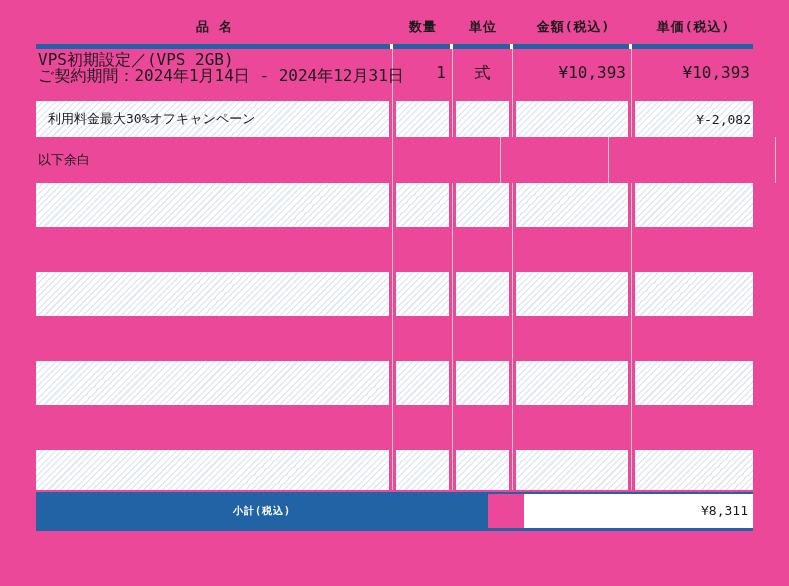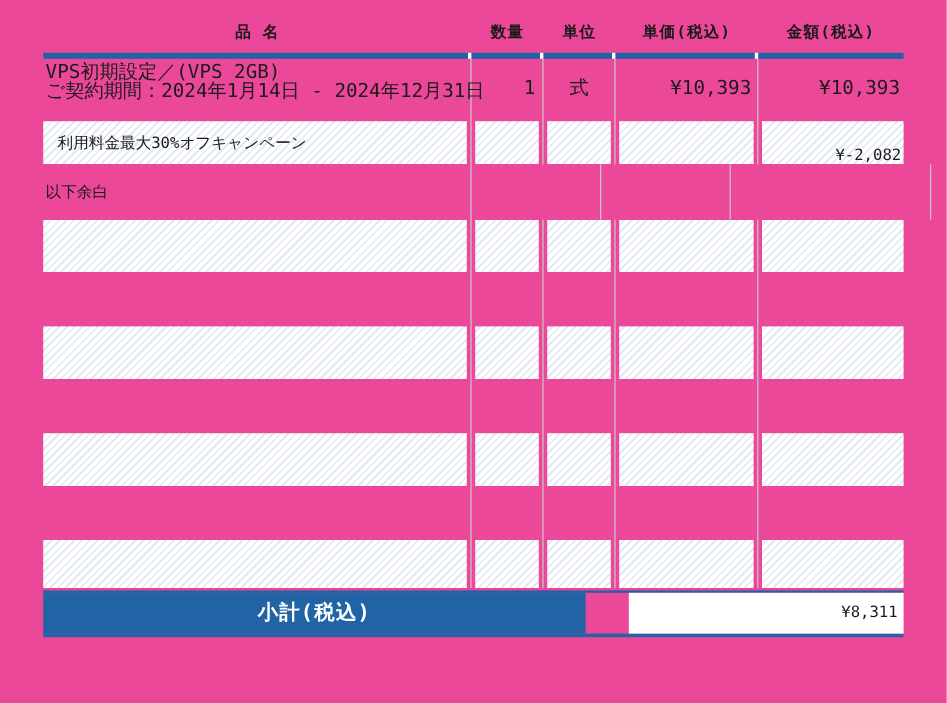--- a/index.html
+++ b/index.html
@@ -44,56 +44,56 @@
   .row-item .c2{justify-content:flex-end;padding-right:6px;}
   .row-item .c3{justify-content:center;}
   .row-item .c4{justify-content:flex-end;padding-right:5px;}
   .row-item .c5{justify-content:flex-end;padding-right:3px;}
   .u{text-underline-offset:3px;}
   .redact{display:inline-block;width:145px;height:17px;background:#000;vertical-align:-4px;margin-left:3px;}
 
   .row-campaign{height:36px;font-size:13px;}
   .row-campaign .cell{display:flex;align-items:center;}
   .row-campaign .c1 span{margin-left:12px;white-space:nowrap;}
-  .row-campaign .c5{justify-content:flex-end;align-items:flex-end;}
+  .row-campaign .c5{justify-content:flex-end;}
   .row-campaign .c5 span{margin-right:2px;}
 
   .row-blank{height:46px;font-size:13px;gap:48px;}
   .row-blank .c1{display:flex;align-items:center;padding-left:2px;}
 
   .row-empty{}
   .h44{height:44px;} .h45{height:45px;} .h40{height:40px;}
 
   
   .footer-row{
     display:flex;margin-top:2px;
     border-top:2px solid #2163a5;border-bottom:3px solid #2163a5;
   }
   .footer-label{
     box-sizing:border-box;width:476px;height:34px;background:#2163a5;
-    color:#ffffff;font-weight:bold;font-size:17px;text-align:center;line-height:34px;
+    color:#ffffff;font-weight:bold;font-size:10px;text-align:center;line-height:34px;
     letter-spacing:1px;
   }
   .footer-amount{
     box-sizing:border-box;width:241px;height:34px;background:#ffffff;
     font-size:13px;text-align:right;line-height:34px;padding-right:5px;margin-left:36px;
   }
 </style>
 </head>
 <body>
 
 <div class="page">
   <div class="table">
 
     <div class="header-row">
       <div class="cell c1">品 名</div>
       <div class="cell c2">数量</div>
       <div class="cell c3">単位</div>
+      <div class="cell c5">金額(税込)</div>
       <div class="cell c4">単価(税込)</div>
-      <div class="cell c5">金額(税込)</div>
     </div>
 
     <div class="header-rule">
       <div class="rule-seg c1"></div>
       <div class="rule-seg c2"></div>
       <div class="rule-seg c3"></div>
       <div class="rule-seg c4"></div>
       <div class="rule-seg c5"></div>
     </div>
 

